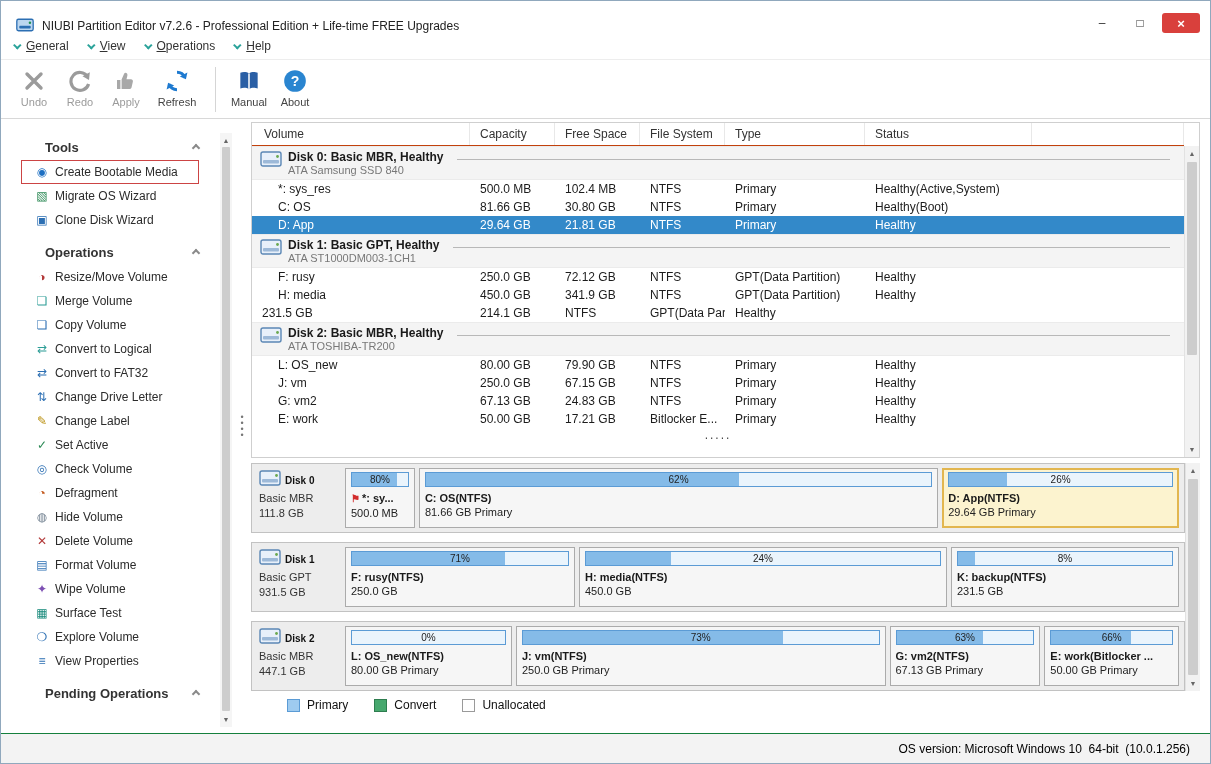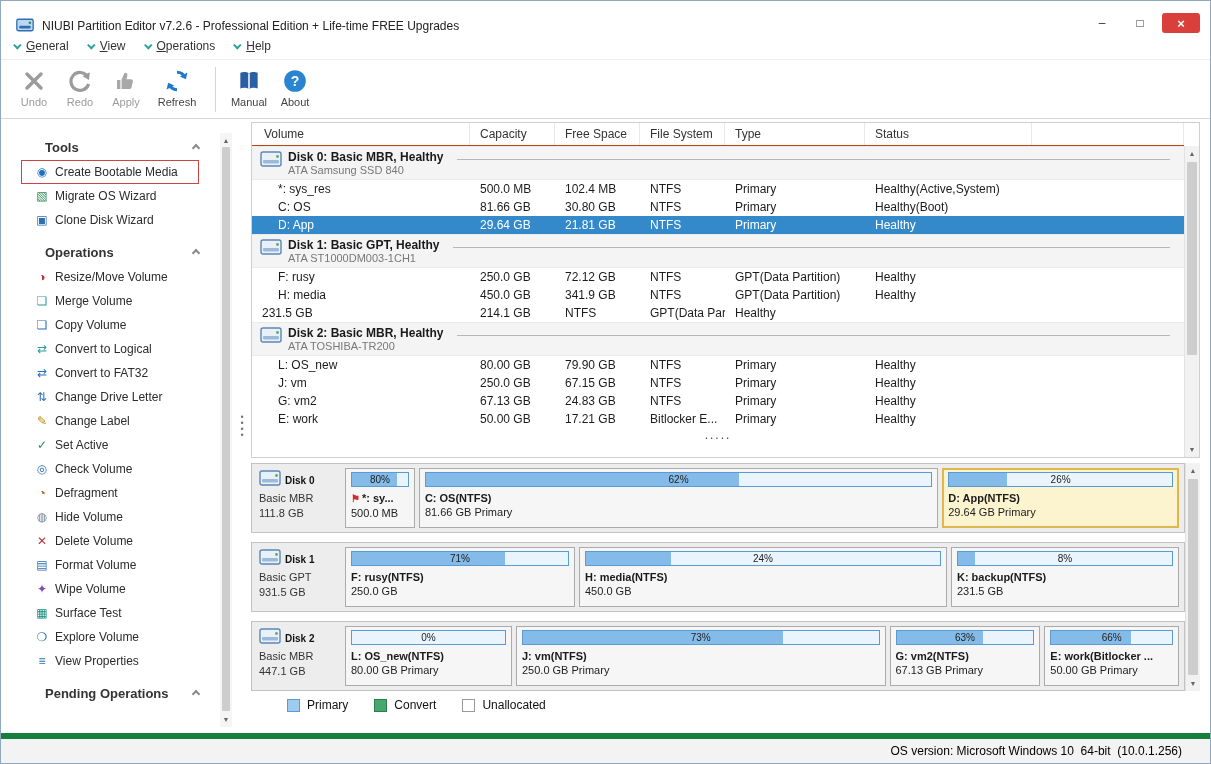--- a/index.html
+++ b/index.html
@@ -88,21 +88,21 @@
   .part-label { font-size:11px; font-weight:bold; color:#1a1a1a; white-space:nowrap; overflow:hidden; line-height:14px; }
   .part-detail { font-size:11px; color:#222; white-space:nowrap; overflow:hidden; line-height:14px; }
   .flag { color:#d22d2d; margin-right:2px; font-size:10px; }
 
   
   .legend { height:28px; display:flex; align-items:center; gap:26px; padding-left:36px; flex:0 0 auto; }
   .legend-item { display:flex; align-items:center; gap:7px; font-size:12px; color:#111; }
   .legend-swatch { width:13px; height:13px; border:1px solid #999; }
 
   
-  .statusbar { height:30px; margin-top:auto; border-top:6px solid #15803d; background:#f3f3f3; display:flex; align-items:center; justify-content:flex-end; padding-right:28px; flex:0 0 auto; }
+  .statusbar { height:30px; margin-top:auto; border-top:1px solid #15803d; background:#f3f3f3; display:flex; align-items:center; justify-content:flex-end; padding-right:20px; flex:0 0 auto; }
   .status-text { font-size:12px; color:#000; white-space:pre; }
 </style>
 </head>
 <body>
 
 <div class="window">
 
   <div class="titlebar">
     <span style="display:flex">
       <svg width="18" height="16" viewBox="0 0 22 18">

